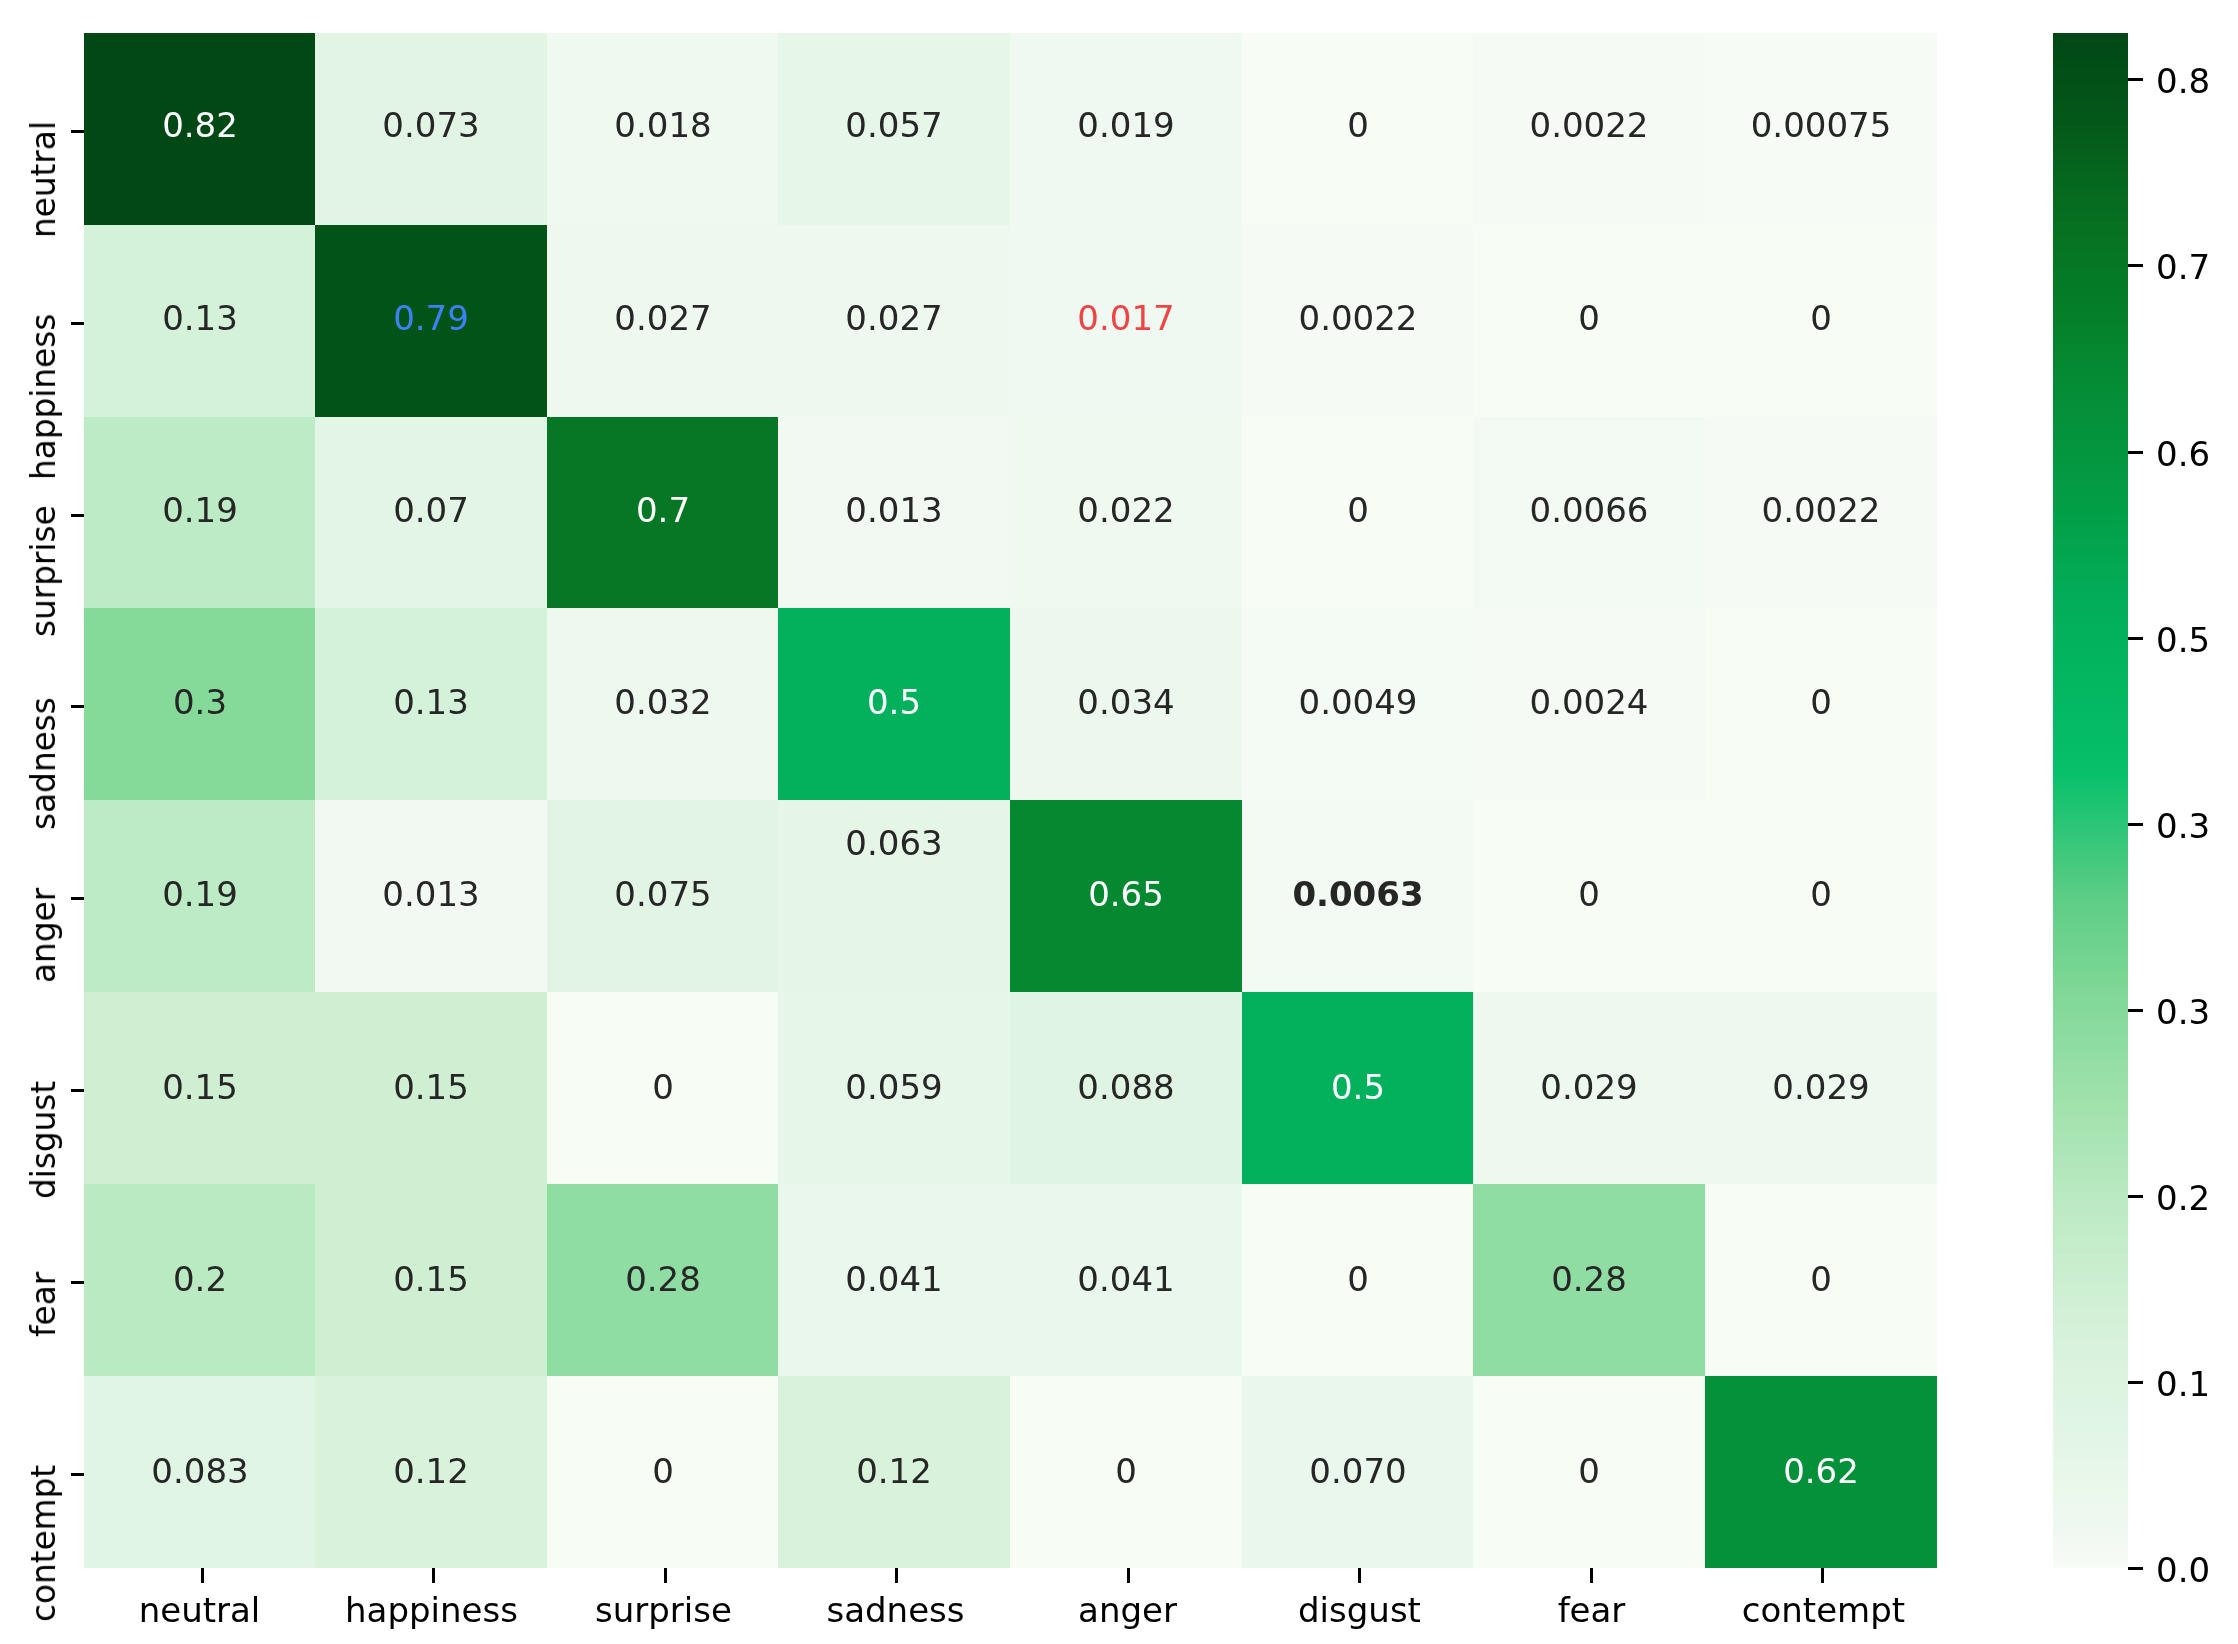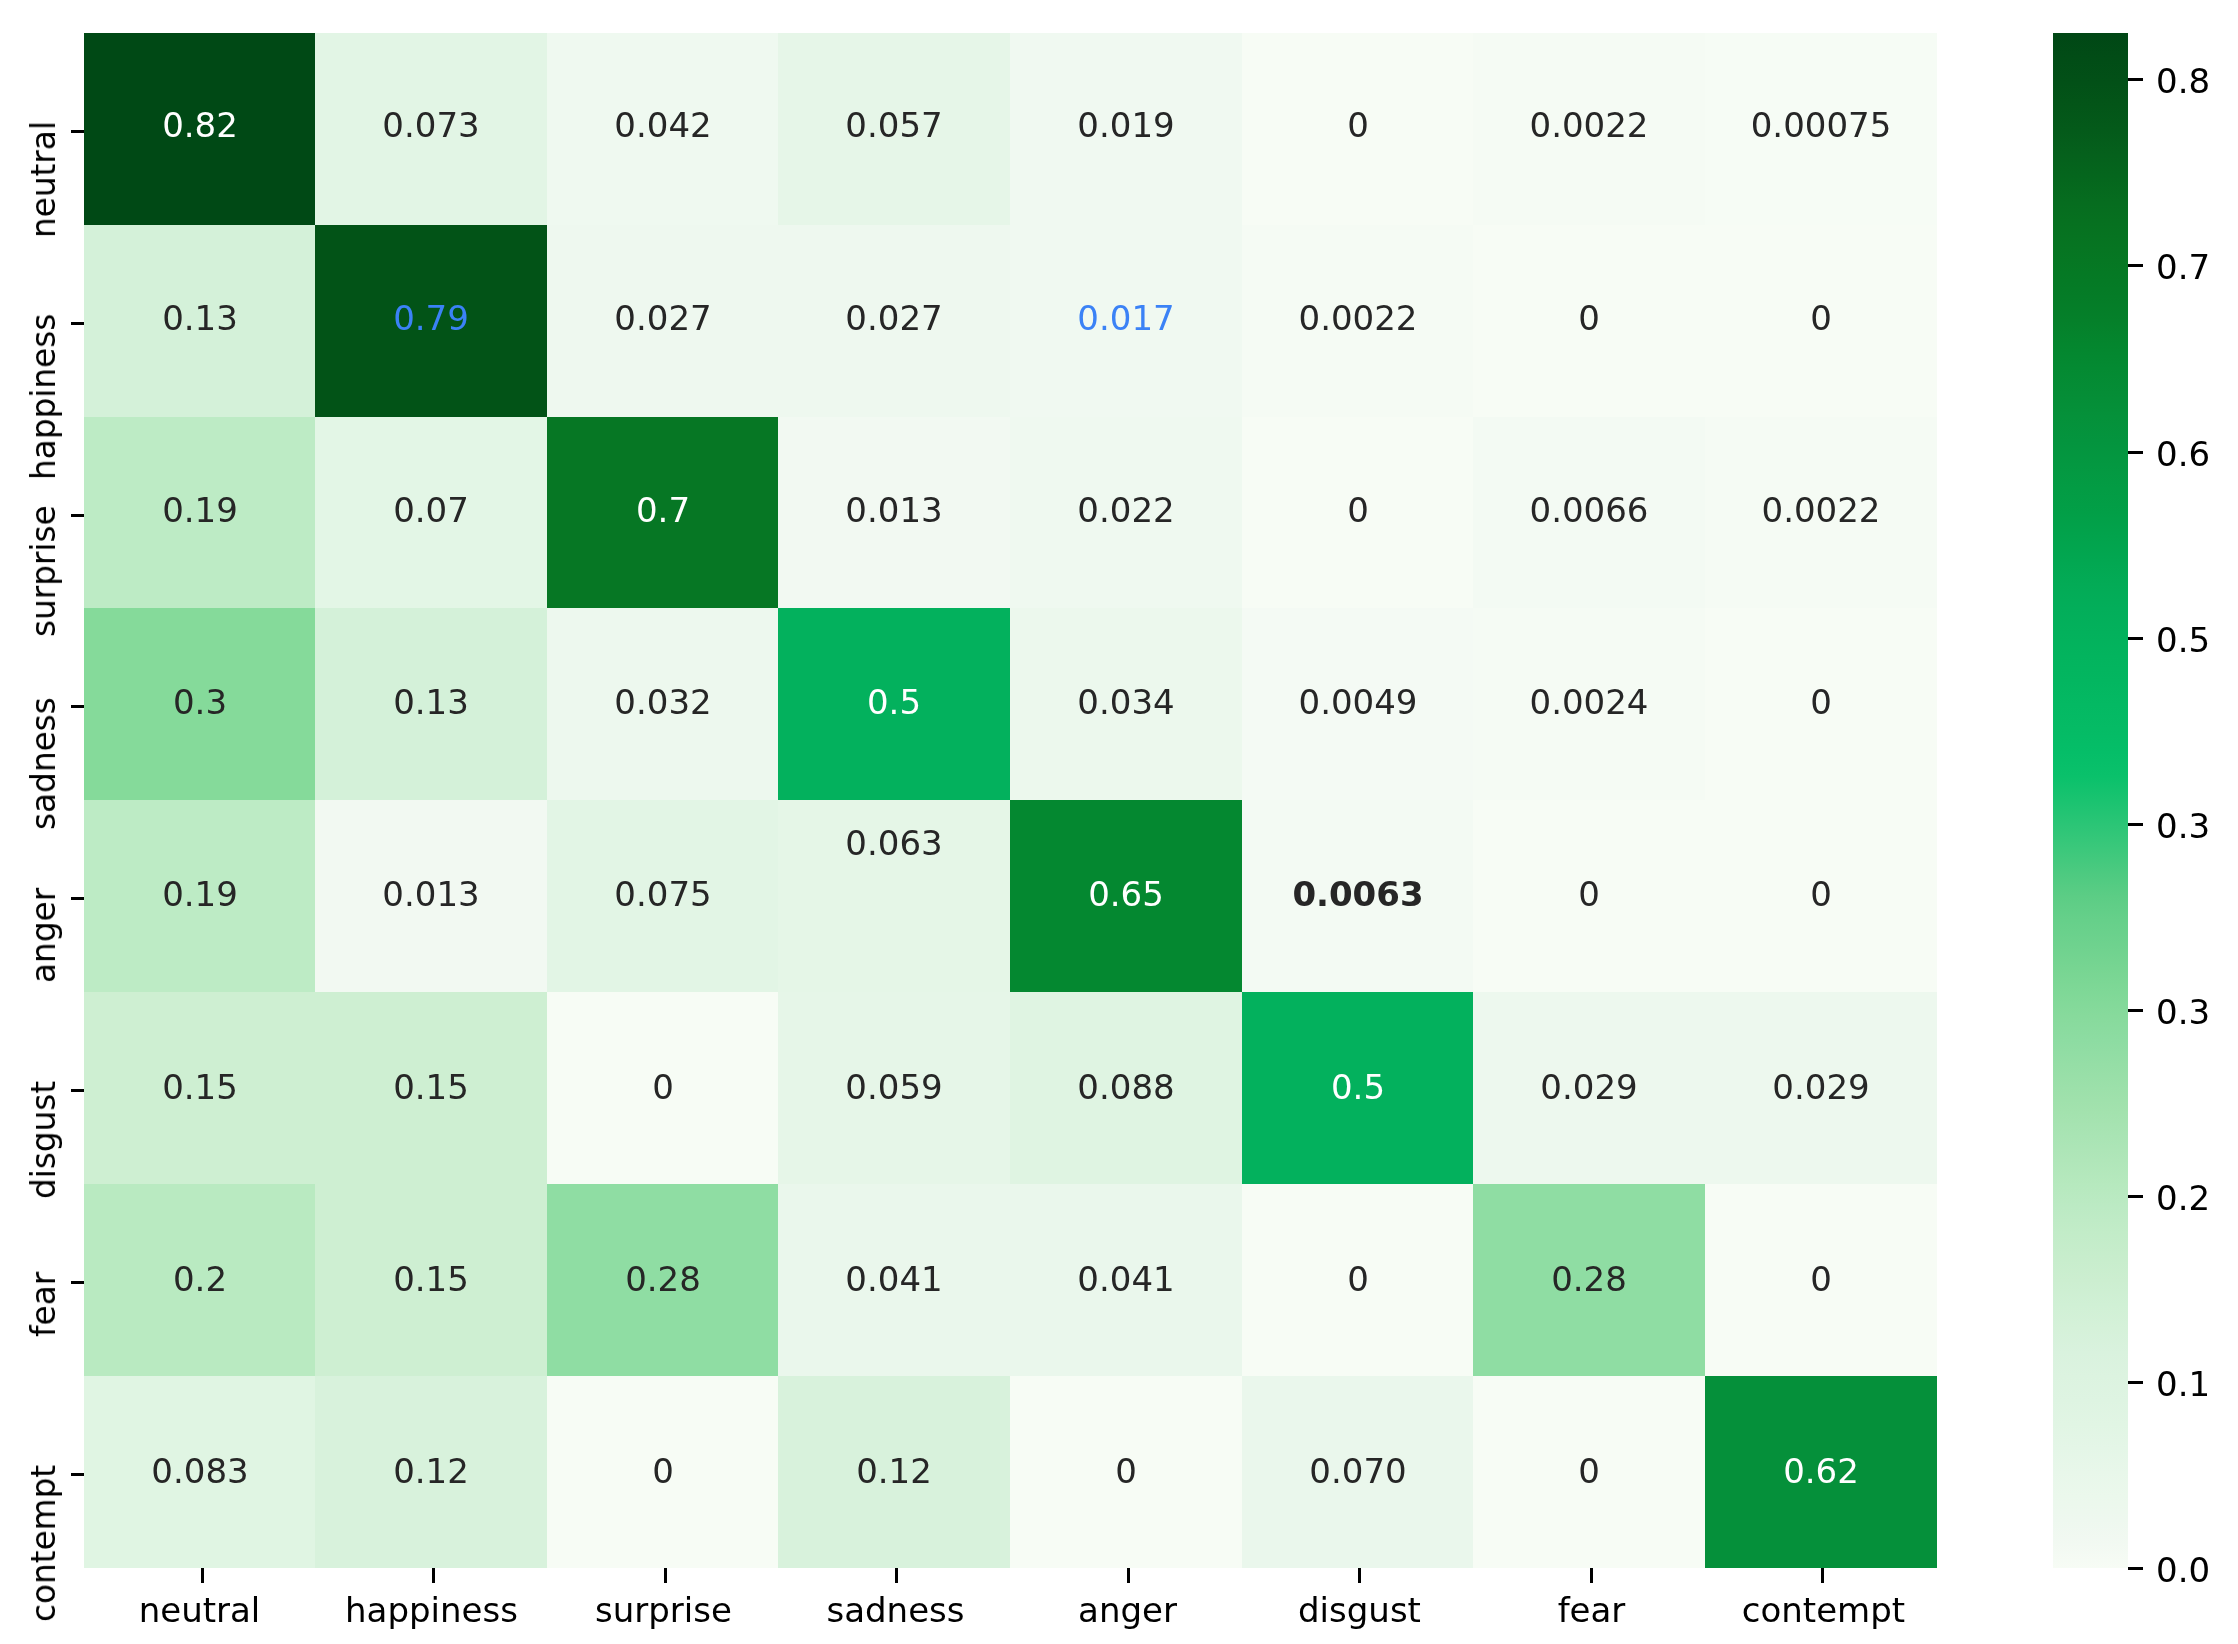--- a/index.html
+++ b/index.html
@@ -78,31 +78,31 @@
     <div class="cell" style="left: 84px; top: 1376px; width: 232px; height: 192px; background: rgb(224, 245, 227);"></div>
     <div class="cell" style="left: 315px; top: 1376px; width: 232px; height: 192px; background: rgb(216, 242, 220);"></div>
     <div class="cell" style="left: 547px; top: 1376px; width: 232px; height: 192px; background: rgb(247, 252, 245);"></div>
     <div class="cell" style="left: 778px; top: 1376px; width: 232px; height: 192px; background: rgb(216, 242, 220);"></div>
     <div class="cell" style="left: 1010px; top: 1376px; width: 232px; height: 192px; background: rgb(247, 252, 245);"></div>
     <div class="cell" style="left: 1242px; top: 1376px; width: 232px; height: 192px; background: rgb(234, 247, 236);"></div>
     <div class="cell" style="left: 1473px; top: 1376px; width: 232px; height: 192px; background: rgb(247, 252, 245);"></div>
     <div class="cell" style="left: 1705px; top: 1376px; width: 232px; height: 192px; background: rgb(5, 144, 58);"></div>
     <div class="ann" style="left: 84px; top: 105px; width: 232px; height: 40px; line-height: 40px; color: rgb(255, 255, 255);">0.82</div>
     <div class="ann" style="left: 315px; top: 105px; width: 232px; height: 40px; line-height: 40px; color: rgb(38, 38, 38);">0.073</div>
-    <div class="ann" style="left: 547px; top: 105px; width: 232px; height: 40px; line-height: 40px; color: rgb(38, 38, 38);">0.042</div>
+    <div class="ann" style="left: 547px; top: 105px; width: 232px; height: 40px; line-height: 40px; color: rgb(38, 38, 38);">0.018</div>
     <div class="ann" style="left: 778px; top: 105px; width: 232px; height: 40px; line-height: 40px; color: rgb(38, 38, 38);">0.057</div>
     <div class="ann" style="left: 1010px; top: 105px; width: 232px; height: 40px; line-height: 40px; color: rgb(38, 38, 38);">0.019</div>
     <div class="ann" style="left: 1242px; top: 105px; width: 232px; height: 40px; line-height: 40px; color: rgb(38, 38, 38);">0</div>
     <div class="ann" style="left: 1473px; top: 105px; width: 232px; height: 40px; line-height: 40px; color: rgb(38, 38, 38);">0.0022</div>
     <div class="ann" style="left: 1705px; top: 105px; width: 232px; height: 40px; line-height: 40px; color: rgb(38, 38, 38);">0.00075</div>
     <div class="ann" style="left: 84px; top: 298px; width: 232px; height: 40px; line-height: 40px; color: rgb(38, 38, 38);">0.13</div>
     <div class="ann" style="left: 315px; top: 298px; width: 232px; height: 40px; line-height: 40px; color: #3b82f6;">0.79</div>
     <div class="ann" style="left: 547px; top: 298px; width: 232px; height: 40px; line-height: 40px; color: rgb(38, 38, 38);">0.027</div>
     <div class="ann" style="left: 778px; top: 298px; width: 232px; height: 40px; line-height: 40px; color: rgb(38, 38, 38);">0.027</div>
-    <div class="ann" style="left: 1010px; top: 298px; width: 232px; height: 40px; line-height: 40px; color: #3b82f6;">0.017</div>
+    <div class="ann" style="left: 1010px; top: 298px; width: 232px; height: 40px; line-height: 40px; color: #ef4444;">0.017</div>
     <div class="ann" style="left: 1242px; top: 298px; width: 232px; height: 40px; line-height: 40px; color: rgb(38, 38, 38);">0.0022</div>
     <div class="ann" style="left: 1473px; top: 298px; width: 232px; height: 40px; line-height: 40px; color: rgb(38, 38, 38);">0</div>
     <div class="ann" style="left: 1705px; top: 298px; width: 232px; height: 40px; line-height: 40px; color: rgb(38, 38, 38);">0</div>
     <div class="ann" style="left: 84px; top: 490px; width: 232px; height: 40px; line-height: 40px; color: rgb(38, 38, 38);">0.19</div>
     <div class="ann" style="left: 315px; top: 490px; width: 232px; height: 40px; line-height: 40px; color: rgb(38, 38, 38);">0.07</div>
     <div class="ann" style="left: 547px; top: 490px; width: 232px; height: 40px; line-height: 40px; color: rgb(255, 255, 255);">0.7</div>
     <div class="ann" style="left: 778px; top: 490px; width: 232px; height: 40px; line-height: 40px; color: rgb(38, 38, 38);">0.013</div>
     <div class="ann" style="left: 1010px; top: 490px; width: 232px; height: 40px; line-height: 40px; color: rgb(38, 38, 38);">0.022</div>
     <div class="ann" style="left: 1242px; top: 490px; width: 232px; height: 40px; line-height: 40px; color: rgb(38, 38, 38);">0</div>
     <div class="ann" style="left: 1473px; top: 490px; width: 232px; height: 40px; line-height: 40px; color: rgb(38, 38, 38);">0.0066</div>

